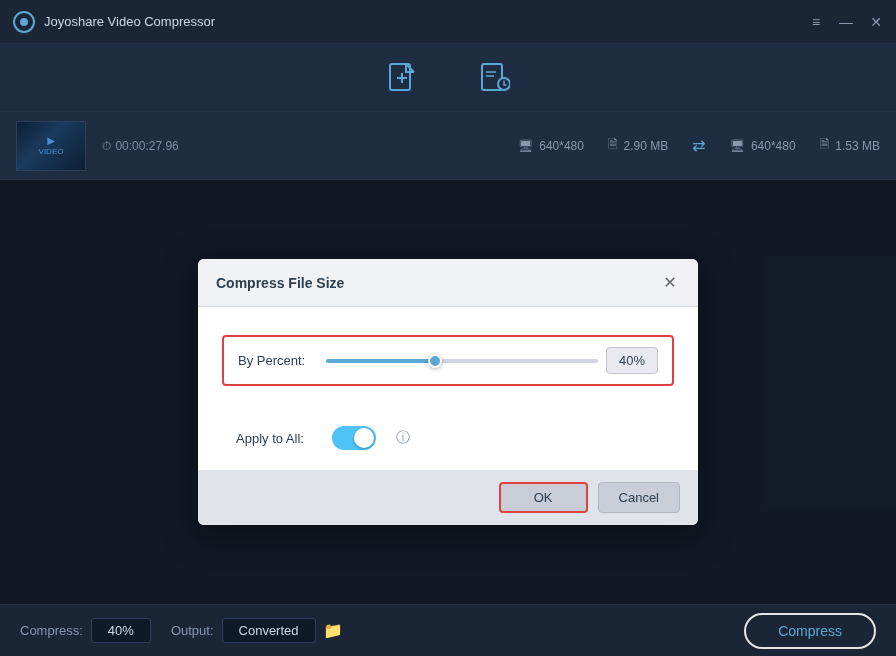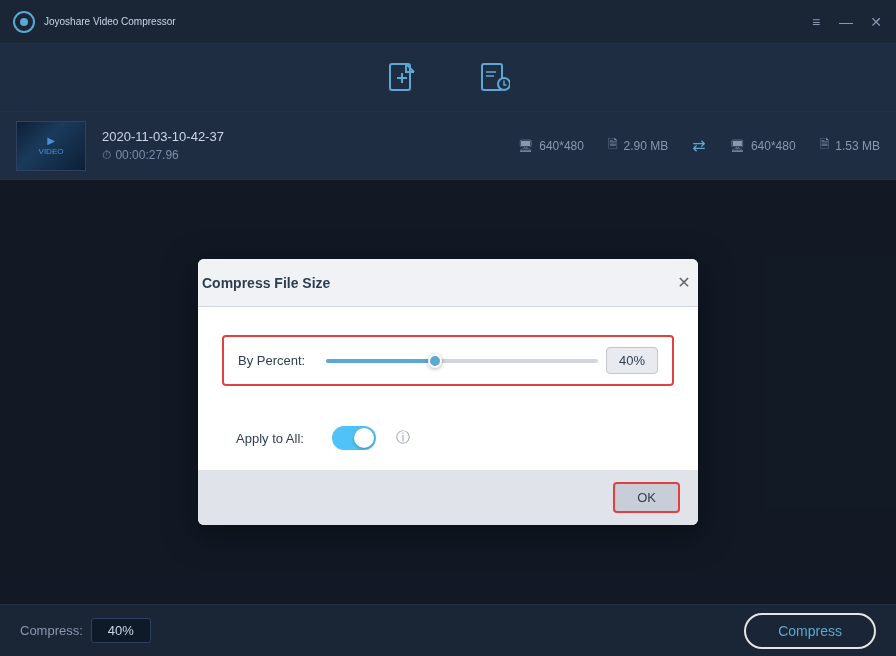--- a/index.html
+++ b/index.html
@@ -21,21 +21,21 @@
       align-items: center;
       padding: 0 12px;
       border-bottom: 1px solid #243044;
     }
     .title-bar-logo {
       width: 24px;
       height: 24px;
       margin-right: 8px;
     }
     .title-bar-title {
-      font-size: 10px;
+      font-size: 13px;
       color: #cdd6e8;
       flex: 1;
     }
     .title-bar-controls {
       display: flex;
       gap: 14px;
       align-items: center;
     }
     .title-bar-btn {
       color: #8898b0;
@@ -152,21 +152,21 @@
     }
     .modal {
       background: #f0f2f5;
       border-radius: 6px;
       width: 500px;
       overflow: hidden;
       box-shadow: 0 8px 32px rgba(0,0,0,0.5);
     }
     .modal-header {
       background: #f0f2f5;
-      padding: 14px 4px;
+      padding: 14px 18px;
       display: flex;
       align-items: center;
       justify-content: space-between;
       border-bottom: 1px solid #d0d5de;
     }
     .modal-title {
       font-size: 14px;
       color: #2c3e50;
       font-weight: 600;
     }
@@ -273,21 +273,21 @@
       background: #e0e4ea;
       padding: 12px 18px;
       display: flex;
       justify-content: flex-end;
       gap: 10px;
     }
     .btn-ok {
       background: #c8cdd8;
       border: 2px solid #e04040;
       border-radius: 4px;
-      padding: 6px 22px;
+      padding: 6px 33px;
       font-size: 13px;
       color: #2c3e50;
       cursor: pointer;
     }
     .btn-cancel {
       background: #c8cdd8;
       border: 1px solid #b0b5c0;
       border-radius: 4px;
       padding: 6px 20px;
       font-size: 13px;
@@ -383,21 +383,20 @@
 <div class="file-list">
   <div class="file-thumbnail">
     <div class="file-thumb-inner">
       <div style="color:#4a90d9; font-size:8px; text-align:center; line-height:1.3;">
         <div style="font-size:10px;">▶</div>
         <div>VIDEO</div>
       </div>
     </div>
   </div>
   <div class="file-info">
-    <div class="file-name">2020-11-03-10-42-37</div>
     <div class="file-duration">
       <span>⏱</span>
       <span>00:00:27.96</span>
     </div>
   </div>
   <div class="file-meta">
     <div class="meta-item">
       <span>🖥</span>
       <span>640*480</span>
     </div>
@@ -443,25 +442,31 @@
           <span class="apply-label">Apply to All:</span>
           <div class="toggle">
             <div class="toggle-thumb"></div>
           </div>
           <span class="info-icon">ⓘ</span>
         </div>
       </div>
 
       <div class="modal-footer">
         <button class="btn-ok">OK</button>
+        <button class="btn-cancel">Cancel</button>
       </div>
     </div>
   </div>
 </div>
 
 <div class="status-bar">
   <div class="status-item">
     <span>Compress:</span>
     <span class="status-value">40%</span>
   </div>
+  <div class="status-item">
+    <span>Output:</span>
+    <span class="status-value">Converted</span>
+    <span class="folder-icon">📁</span>
+  </div>
   <div class="status-spacer"></div>
   <button class="compress-btn">Compress</button>
 </div>
 
 </body></html>

